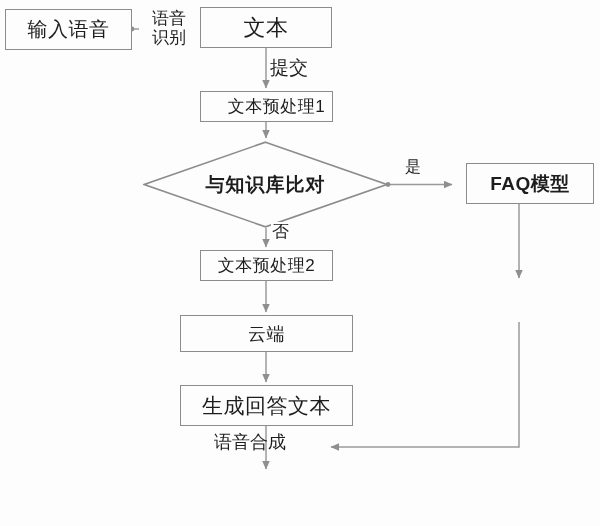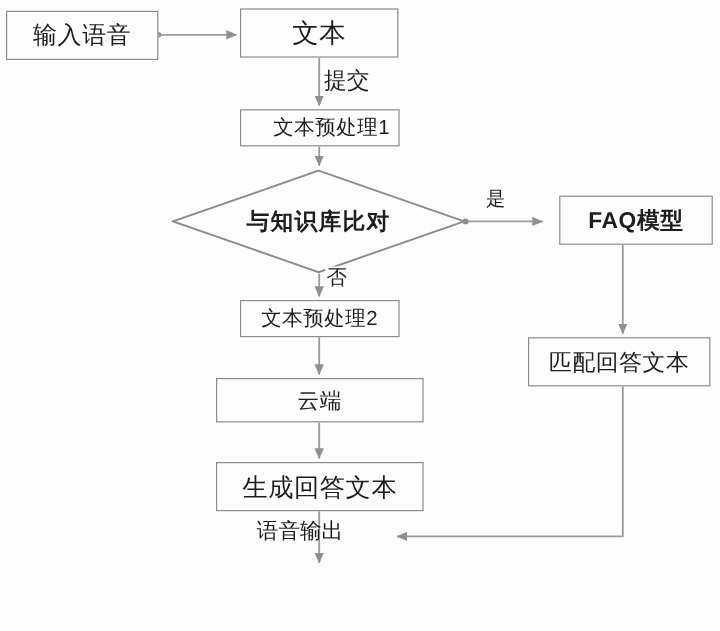--- a/index.html
+++ b/index.html
@@ -122,35 +122,36 @@
   </div>
 
   <div class="node" style="left:466px; top:163px; width:128px; height:41px; font-size:19px; font-weight:600;">
     <span>FAQ模型</span>
   </div>
 
   <div class="node" style="left:200px; top:250px; width:133px; height:31px; font-size:17px;">
     <span>文本预处理2</span>
   </div>
 
-  <div class="node" style="left:440px; top:281px; width:152px; height:41px; font-size:19px;">
-    <span>匹配回答文本</span>
-  </div>
 
   <div class="node" style="left:180px; top:315px; width:173px; height:37px; font-size:18px;">
     <span>云端</span>
   </div>
 
   <div class="node" style="left:180px; top:385px; width:173px; height:41px; font-size:21px;">
     <span>生成回答文本</span>
   </div>
 
 
+  <div class="edge-label" style="left:139px; top:9px; width:58px; font-size:17px;">
+    <div>语音</div>
+    <div>识别</div>
+  </div>
 
   <div class="edge-label" style="left:269px; top:57px; font-size:19px;">提交</div>
 
   <div class="edge-label" style="left:404px; top:158px; font-size:16px;">是</div>
 
   <div class="edge-label" style="left:271px; top:222px; font-size:17px;">否</div>
 
-  <div class="edge-label" style="left:213px; top:432px; font-size:18px; background:transparent;">语音输出</div>
+  <div class="edge-label" style="left:213px; top:432px; font-size:18px; background:transparent;">语音合成</div>
 
 </div>
 
 </body></html>

